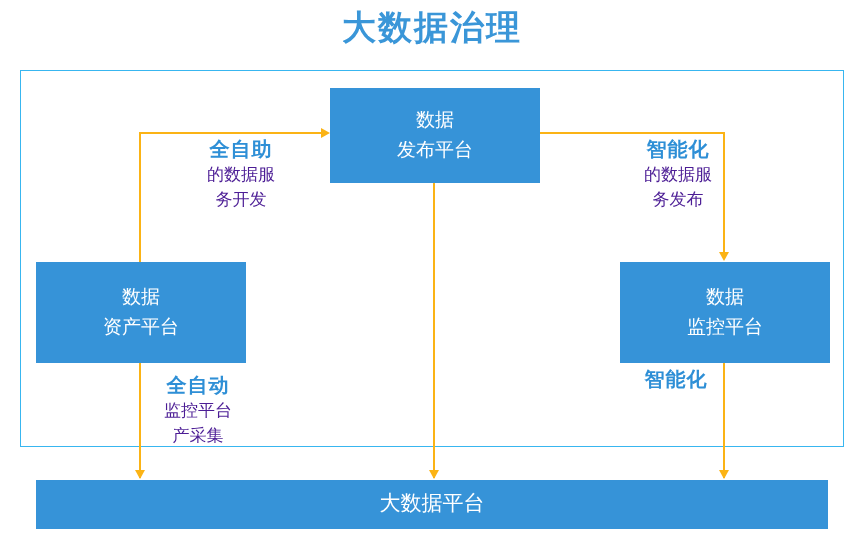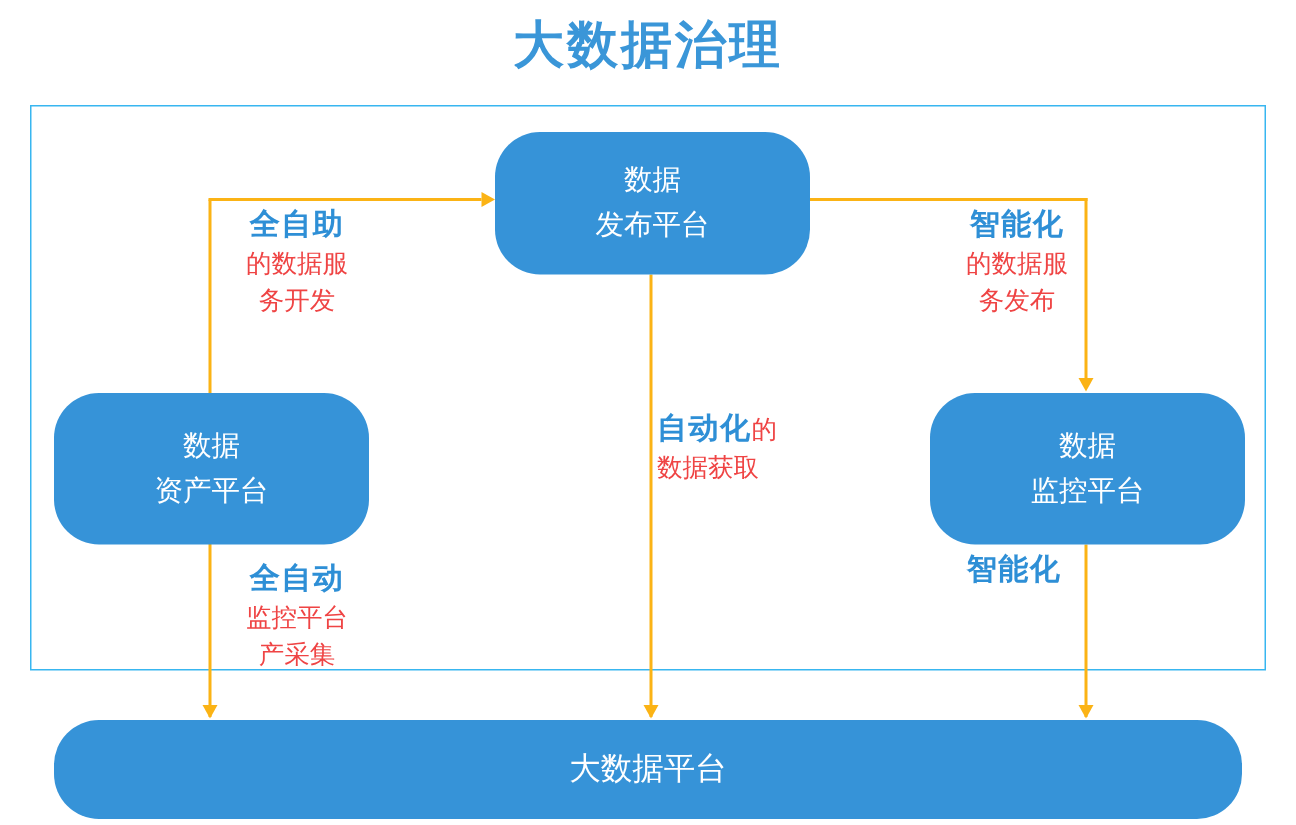--- a/index.html
+++ b/index.html
@@ -9,20 +9,21 @@
   }
   body {
     font-family: "Liberation Sans", "DejaVu Sans", sans-serif;
   }
   #canvas {
     position: relative;
     width: 864px;
     height: 550px;
     background: #ffffff;
     overflow: hidden;
+    font-family: Liberation Mono, monospace;
   }
 
   
   .title {
     position: absolute;
     left: 0;
     top: 8px;
     width: 864px;
     text-align: center;
     font-size: 34px;
@@ -51,27 +52,26 @@
     color: #ffffff;
     display: flex;
     align-items: center;
     justify-content: center;
     text-align: center;
     font-size: 19px;
     line-height: 30px;
     box-sizing: border-box;
     white-space: pre-line;
     z-index: 4;
-    border-radius: 30px;
   }
   .box-top    { left: 330px; top: 88px;  width: 210px; height: 95px; }
   .box-left   { left: 36px;  top: 262px; width: 210px; height: 101px; }
   .box-right  { left: 620px; top: 262px; width: 210px; height: 101px; }
   .box-bottom {
-    left: 36px; top: 480px; width: 792px; height: 66px;
+    left: 36px; top: 480px; width: 792px; height: 49px;
     font-size: 21px; line-height: 28px;
   }
 
   
   .ln {
     position: absolute;
     background: #FBB315;
     z-index: 3;
   }
   .ln-h { height: 2px; }
@@ -105,23 +105,23 @@
     z-index: 5;
   }
   .label .strong {
     font-weight: bold;
     font-size: 20px;
     color: #2E8FD6;
     letter-spacing: 1px;
   }
   .label .plain {
     font-weight: normal;
-    color: #ef4444;
+    color: #4c1d95;
   }
-  .lbl-topleft  { left: 142px; top: 138px; width: 112px; }
+  .lbl-topleft  { left: 142px; top: 138px; width: 112px; padding-left: 43px; }
   .lbl-topright { left: 622px; top: 138px; width: 112px; }
   .lbl-center   { left: 438px; top: 274px; width: 110px; text-align: left; }
   .lbl-botleft  { left: 142px; top: 374px; width: 112px; }
   .lbl-botright { left: 620px; top: 368px; width: 112px; }
 </style>
 </head>
 <body>
 
 <div id="canvas">
 
@@ -159,26 +159,20 @@
     <div class="plain" style="white-space:pre-line;">的数据服
 务开发</div>
   </div>
 
   <div class="label lbl-topright">
     <div class="strong">智能化</div>
     <div class="plain" style="white-space:pre-line;">的数据服
 务发布</div>
   </div>
 
-  <div class="label lbl-center">
-    <div>
-      <span class="strong">自动化</span><span class="plain">的</span>
-    </div>
-    <div class="plain">数据获取</div>
-  </div>
 
   <div class="label lbl-botleft">
     <div class="strong">全自动</div>
     <div class="plain" style="white-space:pre-line;">监控平台
 产采集</div>
   </div>
 
   <div class="label lbl-botright">
     <div class="strong">智能化</div>
   </div>

